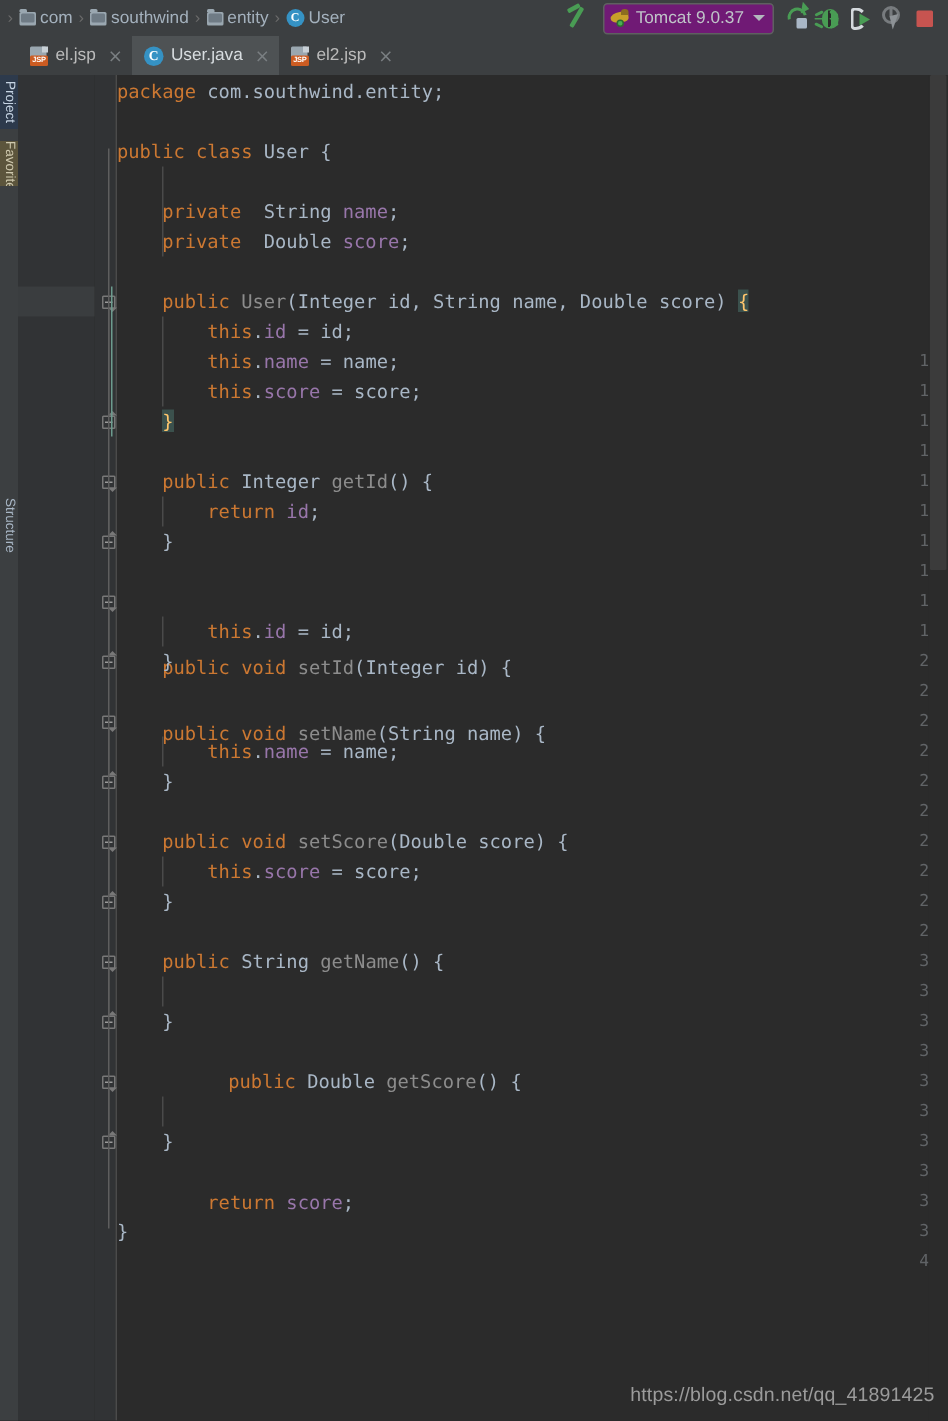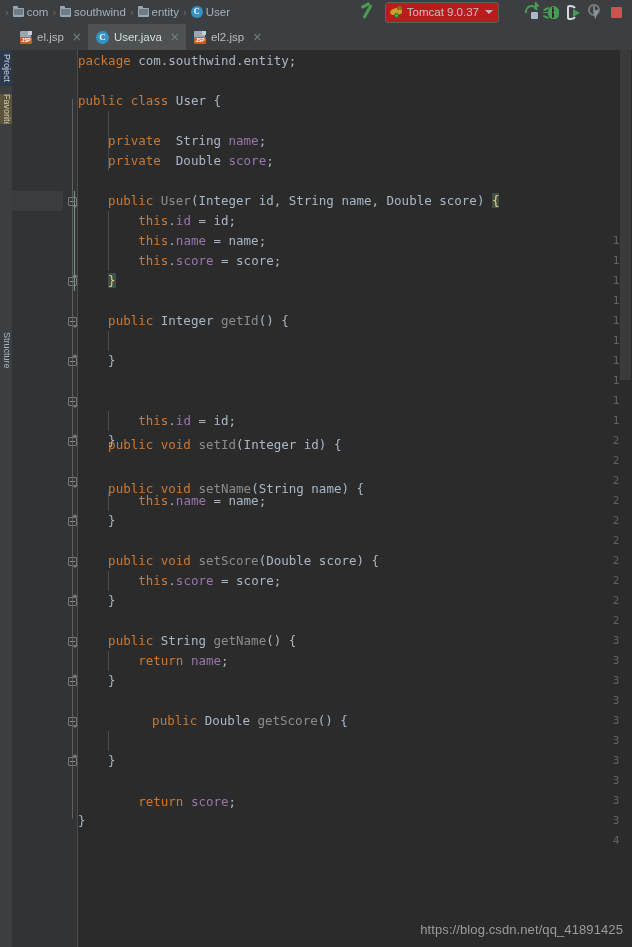--- a/index.html
+++ b/index.html
@@ -60,21 +60,21 @@
   }
   .hammer .head{
     position:absolute;left:4px;top:3px;width:9px;height:3px;
     background:#499c54;transform:rotate(-28deg);border-radius:1px;
   }
 
   .runcfg{
     display:flex;align-items:center;gap:4px;
     height:19px;padding:0 5px 0 4px;
     border:1px solid #5e6060;border-radius:3px;
-    background:#b91c1c;margin-right:23px;
+    background:#701a75;margin-right:6px;
   }
   .runcfg-label{font-size:11.5px;color:#bfc4c8;white-space:nowrap;}
   .tomcat-ico{
     width:13px;height:12px;position:relative;display:inline-block;
   }
   .tomcat-ico .body{
     position:absolute;left:0;top:2px;width:12px;height:7px;
     background:#c8a02a;border-radius:55% 30% 35% 45%;
     transform:rotate(-8deg);
   }
@@ -486,32 +486,32 @@
         <div class="cline" style="top: 1px;"><span class="kw">package</span> com.southwind.entity;</div>
         <div class="cline" style="top: 41px;"><span class="kw">public</span> <span class="kw">class</span> User {</div>
         <div class="cline" style="top: 81px;">    <span class="kw">private</span>  String <span class="fld">name</span>;</div>
         <div class="cline" style="top: 141px;">    <span class="kw">public</span> <span class="mth">User</span>(Integer id, String name, Double score) <span class="brace-hl">{</span></div>
         <div class="cline" style="top: 101px;">    <span class="kw">private</span>  Double <span class="fld">score</span>;</div>
         <div class="cline" style="top: 161px;">        <span class="kw">this</span>.<span class="fld">id</span> = id;</div>
         <div class="cline" style="top: 181px;">        <span class="kw">this</span>.<span class="fld">name</span> = name;</div>
         <div class="cline" style="top: 201px;">        <span class="kw">this</span>.<span class="fld">score</span> = score;</div>
         <div class="cline" style="top: 221px;">    <span class="brace-hl">}</span></div>
         <div class="cline" style="top: 261px;">    <span class="kw">public</span> Integer <span class="mth">getId</span>() {</div>
+        <div class="cline" style="top: 281px;">        <span class="kw">return</span> <span class="fld">id</span>;</div>
         <div class="cline" style="top: 301px;">    }</div>
         <div class="cline" style="top: 341px; margin-top: 44px;">    <span class="kw">public</span> <span class="kw">void</span> <span class="mth">setId</span>(Integer id) {</div>
         <div class="cline" style="top: 361px;">        <span class="kw">this</span>.<span class="fld">id</span> = id;</div>
         <div class="cline" style="top: 381px;">    }</div>
         <div class="cline" style="top: 429px;">    <span class="kw">public</span> <span class="kw">void</span> <span class="mth">setName</span>(String name) {</div>
         <div class="cline" style="top: 441px;">        <span class="kw">this</span>.<span class="fld">name</span> = name;</div>
         <div class="cline" style="top: 461px;">    }</div>
         <div class="cline" style="top: 501px;">    <span class="kw">public</span> <span class="kw">void</span> <span class="mth">setScore</span>(Double score) {</div>
         <div class="cline" style="top: 521px;">        <span class="kw">this</span>.<span class="fld">score</span> = score;</div>
         <div class="cline" style="top: 541px;">    }</div>
         <div class="cline" style="top: 581px;">    <span class="kw">public</span> String <span class="mth">getName</span>() {</div>
-        <div class="cline" style="top: 601px;">        <span class="kw">return</span> <span class="fld">name</span>;</div>
         <div class="cline" style="top: 621px;">    }</div>
         <div class="cline" style="top: 661px; margin-left: 44px;">    <span class="kw">public</span> Double <span class="mth">getScore</span>() {</div>
         <div class="cline" style="top: 698px; margin-top: 44px;">        <span class="kw">return</span> <span class="fld">score</span>;</div>
         <div class="cline" style="top: 701px;">    }</div>
         <div class="cline" style="top: 761px;">}</div>
       </div>
 
     <div class="scroll-track">
       <div class="scroll-thumb" style="top:0px;height:330px;"></div>
     </div>

